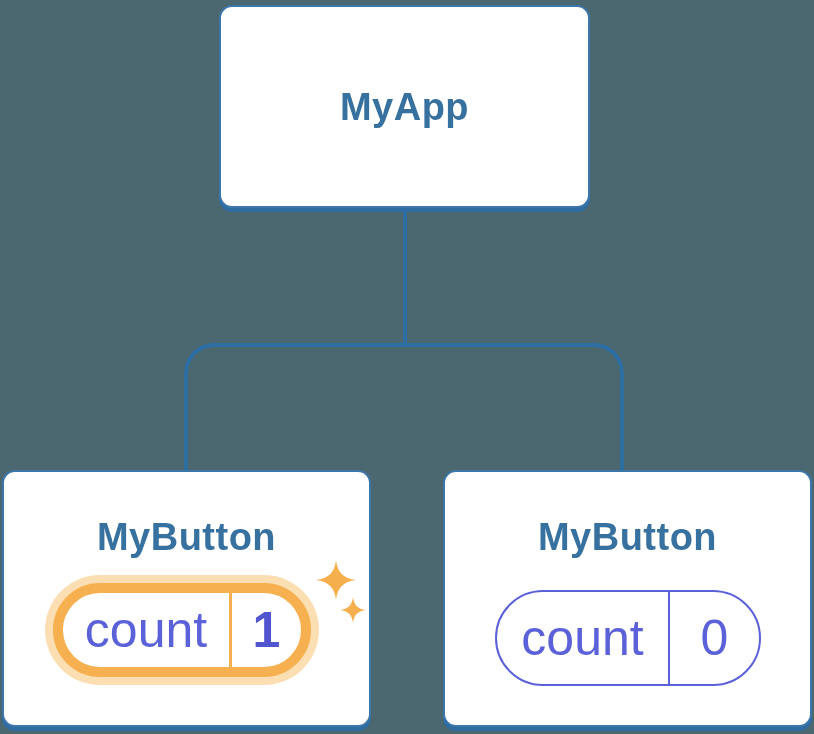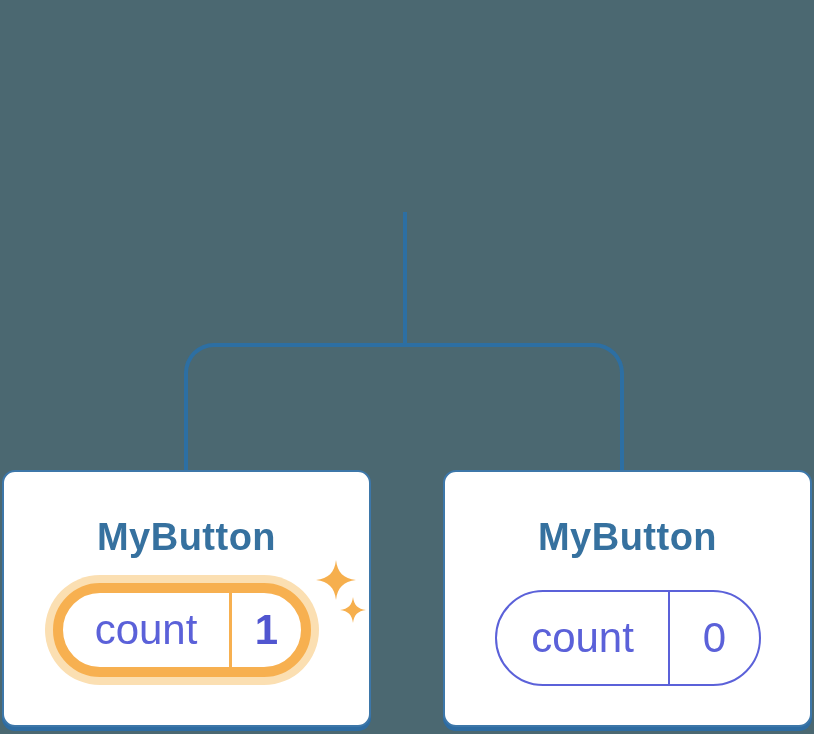--- a/index.html
+++ b/index.html
@@ -73,21 +73,21 @@
     position: absolute;
     display: flex;
     align-items: stretch;
     background: var(--card-bg);
   }
   .state-pill .pill-key,
   .state-pill .pill-value {
     display: flex;
     align-items: center;
     justify-content: center;
-    font-size: 42px;
+    font-size: 50px;
     color: var(--state-text);
   }
   .pill-highlighted {
     left: 49px; top: 111px;
     width: 258px; height: 94px;
     border: 10px solid var(--hl-ring);
     border-radius: 64px;
     box-shadow: 0 0 0 8px var(--hl-glow);
   }
   .pill-highlighted .pill-key {
@@ -116,20 +116,23 @@
     fill: var(--sparkle);
   }
   .sparkle-big   { left: 312px; top: 88px;  width: 40px; height: 40px; }
   .sparkle-small { left: 336px; top: 125px; width: 26px; height: 26px; }
 </style>
 </head>
 <body>
 
 <div class="stage">
 
+  <div class="card card-root">
+    <div class="component-title">MyApp</div>
+  </div>
 
   <div class="connector-stem"></div>
   <div class="connector-branches"></div>
 
   <div class="card card-child-left">
     <div class="component-title">MyButton</div>
     <div class="state-pill pill-highlighted">
       <div class="pill-key">count</div>
       <div class="pill-value">1</div>
     </div>

